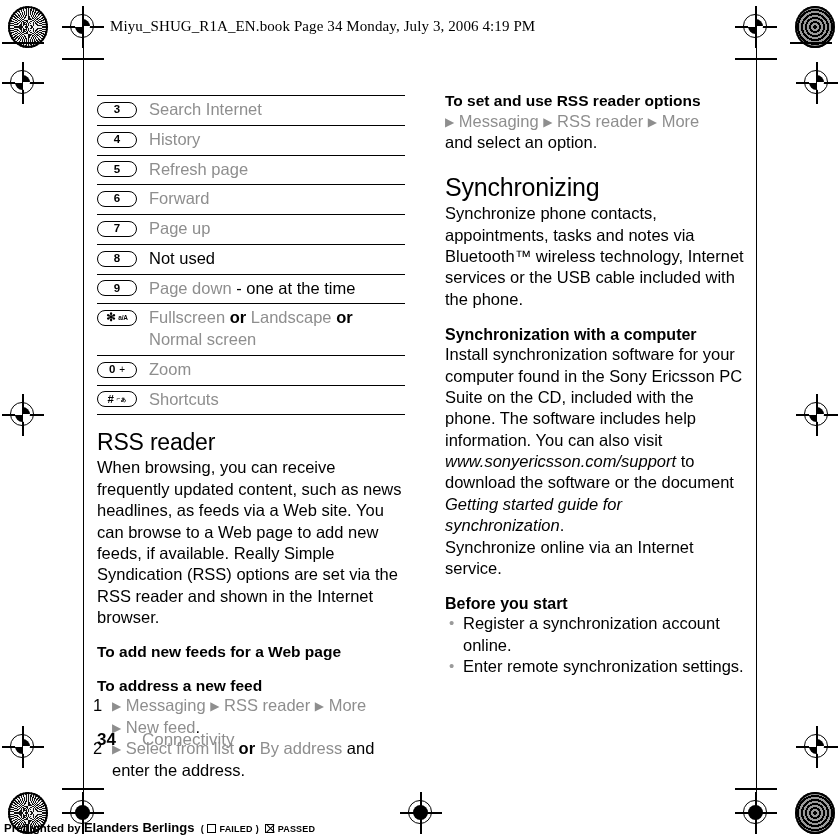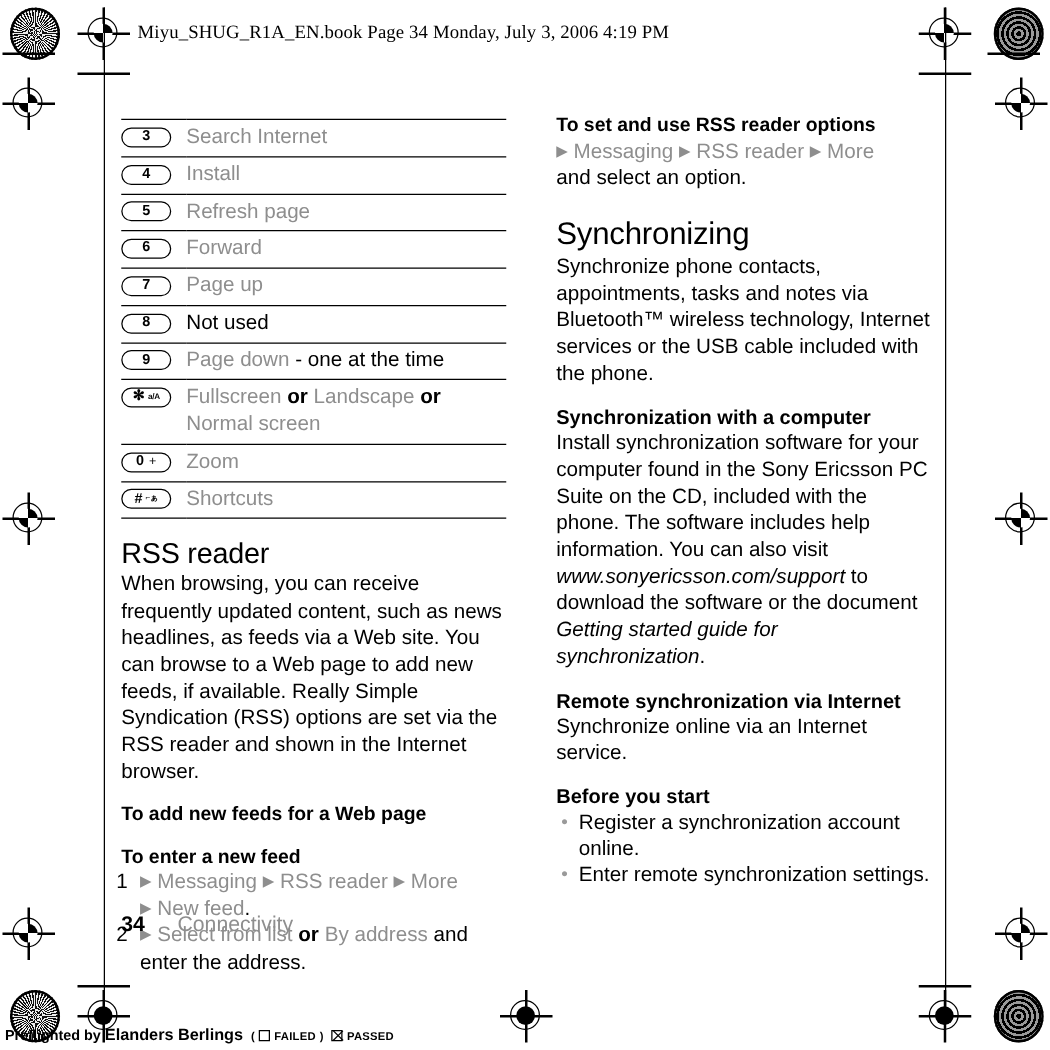--- a/index.html
+++ b/index.html
@@ -177,21 +177,21 @@
         <tr>
           <td class="kc"><span class="keypill">
               <span>3</span>
             </span></td>
           <td class="kt"><span class="g">Search Internet</span></td>
         </tr>
         <tr>
           <td class="kc"><span class="keypill">
               <span>4</span>
             </span></td>
-          <td class="kt"><span class="g">Install</span></td>
+          <td class="kt"><span class="g">History</span></td>
         </tr>
         <tr>
           <td class="kc"><span class="keypill">
               <span>5</span>
             </span></td>
           <td class="kt"><span class="g">Refresh page</span></td>
         </tr>
         <tr>
           <td class="kc"><span class="keypill">
               <span>6</span>
@@ -238,21 +238,21 @@
           <td class="kt"><span class="g">Shortcuts</span></td>
         </tr>
       </tbody>
   </table>
 
   <h1 class="sec">RSS reader</h1>
   <p class="body">When browsing, you can receive frequently updated content, such as news headlines, as feeds via a Web site. You can browse to a Web page to add new feeds, if available. Really Simple Syndication (RSS) options are set via the RSS reader and shown in the Internet browser.</p>
 
   <h2 class="task">To add new feeds for a Web page</h2>
 
-  <h2 class="task">To enter a new feed</h2>
+  <h2 class="task">To address a new feed</h2>
   <ol class="steps">
     <li>
       <span class="num">1</span>
       <span class="arrow">▶</span>
       <span class="g">Messaging</span>
       <span class="arrow">▶</span>
       <span class="g">RSS reader</span>
       <span class="arrow">▶</span>
       <span class="g">More</span><br>
       <span class="arrow">▶</span>
@@ -277,21 +277,20 @@
     <span class="g">More</span><br>
     <span>and select an option.</span>
   </p>
 
   <h1 class="sec big">Synchronizing</h1>
   <p class="body">Synchronize phone contacts, appointments, tasks and notes via Bluetooth™ wireless technology, Internet services or the USB cable included with the phone.</p>
 
   <h2 class="sub">Synchronization with a computer</h2>
   <p class="body"><span>Install synchronization software for your computer found in the Sony Ericsson PC Suite on the CD, included with the phone. The software includes help information. You can also visit </span><span class="ital">www.sonyericsson.com/support</span><span> to download the software or the document </span><span class="ital">Getting started guide for synchronization</span><span>.</span></p>
 
-  <h2 class="sub">Remote synchronization via Internet</h2>
   <p class="body">Synchronize online via an Internet service.</p>
 
   <h2 class="sub">Before you start</h2>
   <ul class="bul">
     <li><span class="bt">•</span><span>Register a synchronization account online.</span></li>
     <li><span class="bt">•</span><span>Enter remote synchronization settings.</span></li>
   </ul>
 </div>
 
 <div class="foot">

